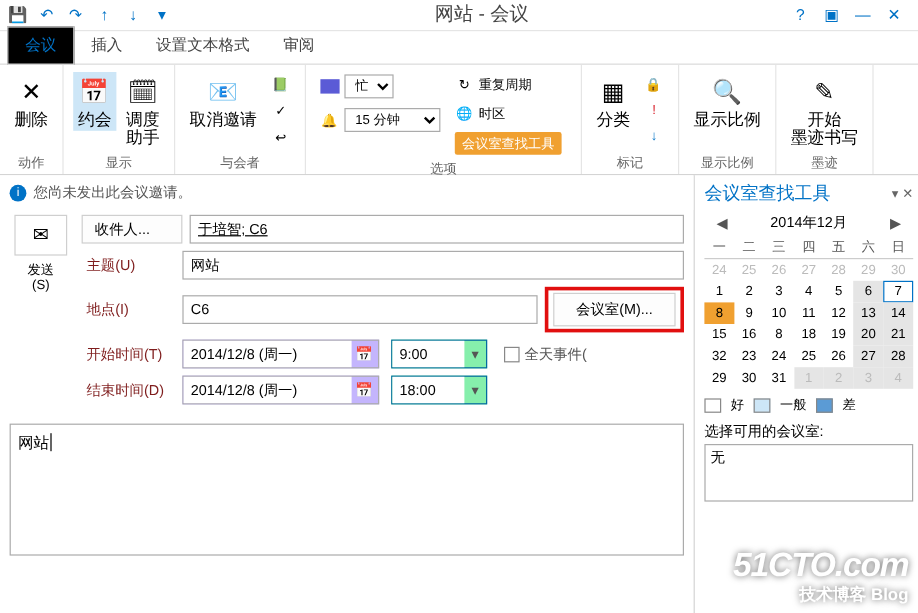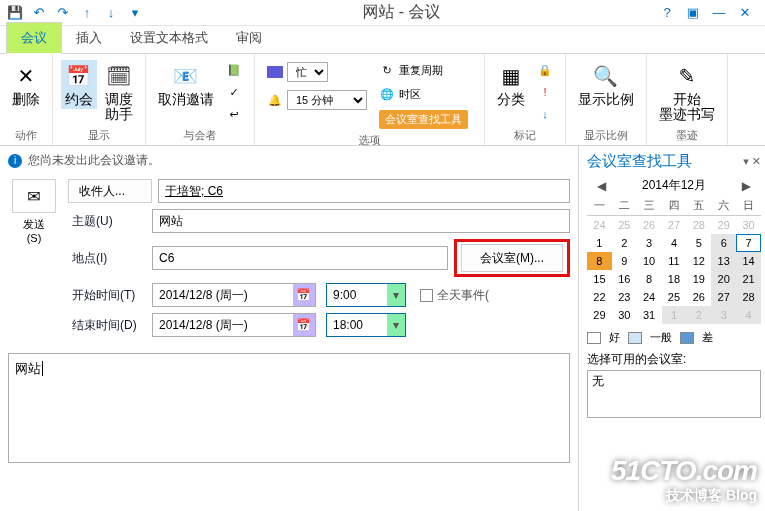--- a/index.html
+++ b/index.html
@@ -8,21 +8,21 @@
 .titlebar { height: 26px; background: #fff; border-bottom: 1px solid #e5e5e5; display: flex; align-items: center; padding: 0 4px; }
 .qat { display: flex; gap: 2px; align-items: center; }
 .qat-btn { width: 22px; height: 22px; display: flex; align-items: center; justify-content: center; font-size: 13px; color: #0072c6; }
 .title-center { flex: 1; text-align: center; color: #444; font-size: 16px; }
 .window-ctl { display: flex; gap: 6px; color: #0072c6; padding-right: 6px; }
 .window-ctl span { width: 20px; text-align: center; font-size: 13px; }
 
 .ribbon-tabs { height: 28px; display: flex; align-items: flex-end; padding-left: 6px; gap: 0; border-bottom: 1px solid #d4d4d4; }
 .tab { padding: 6px 14px; font-size: 13px; color: #444; cursor: pointer; }
 .tab.file { background: #0072c6; color: #fff; }
-.tab.active { border: 1px solid #d4d4d4; border-bottom: 1px solid #fff; color: #0072c6; margin-bottom: -1px; background: #bef264; }
+.tab.active { border: 1px solid #d4d4d4; border-bottom: 1px solid #fff; color: #0072c6; margin-bottom: -1px; background: #000000; }
 
 .ribbon { height: 92px; background: #fff; border-bottom: 1px solid #d4d4d4; display: flex; }
 .group { border-right: 1px solid #e5e5e5; padding: 2px 8px 0 8px; display: flex; flex-direction: column; justify-content: space-between; }
 .group-label { font-size: 11px; color: #666; text-align: center; padding: 2px 0; }
 .group-body { flex: 1; display: flex; align-items: flex-start; gap: 4px; padding-top: 4px; }
 .big-btn { display: flex; flex-direction: column; align-items: center; gap: 2px; padding: 2px 4px; cursor: pointer; }
 .big-btn .ic { width: 28px; height: 28px; display: flex; align-items: center; justify-content: center; font-size: 20px; }
 .big-btn .lbl { font-size: 14px; text-align: center; line-height: 1.1; white-space: pre; }
 .big-btn.highlight { background: #cde6f7; }
 .small-col { display: flex; flex-direction: column; gap: 2px; }
@@ -33,21 +33,21 @@
 
 .content-area { display: flex; height: calc(100% - 146px); }
 .form-pane { flex: 1; overflow: hidden; border-right: 1px solid #d4d4d4; }
 .info-bar { display: flex; align-items: center; gap: 6px; padding: 6px 8px; background: #fff; color: #555; font-size: 12px; }
 .info-ic { width: 14px; height: 14px; border-radius: 50%; background: #0072c6; color: #fff; font-size: 10px; display: flex; align-items: center; justify-content: center; }
 
 .form-grid { padding: 4px 8px; }
 .form-row { display: flex; align-items: center; margin-bottom: 6px; }
 .send-col { width: 56px; display: flex; flex-direction: column; align-items: center; gap: 4px; padding-right: 4px; margin-right: 4px; }
 .send-btn { width: 44px; height: 34px; border: 1px solid #cfcfcf; display: flex; align-items: center; justify-content: center; font-size: 16px; cursor: pointer; }
-.label-col { width: 84px; font-size: 12px; color: #0f172a; padding-left: 4px; }
+.label-col { width: 84px; font-size: 12px; color: #7f1d1d; padding-left: 4px; }
 .label-btn { height: 24px; border: 1px solid #cfcfcf; background: #fdfdfd; font-size: 12px; padding: 0 10px; cursor: pointer; }
 .text-input { height: 24px; border: 1px solid #ababab; padding: 0 6px; font-size: 12px; flex: 1; background: #fff; }
 .date-wrap { display: flex; align-items: center; border: 1px solid #ababab; height: 24px; background: #c4b5fd; }
 .date-wrap input { border: none; height: 22px; padding: 0 6px; font-size: 12px; width: 140px; outline: none; }
 .date-ic { width: 22px; text-align: center; font-size: 12px; color: #555; }
 .combo { display: flex; align-items: center; border: 1px solid #0369a1; height: 24px; background: #86efac; }
 .combo input { border: none; height: 22px; padding: 0 6px; font-size: 12px; width: 60px; outline: none; }
 .combo .dd { width: 18px; text-align: center; color: #555; }
 .room-btn { height: 28px; border: 1px solid #cfcfcf; background: #fdfdfd; padding: 0 18px; font-size: 12px; cursor: pointer; }
 .red-box { border: 3px solid #e10f0f; padding: 2px 4px; }
@@ -335,21 +335,21 @@
         <span class="">12</span>
         <span class="busy">13</span>
         <span class="busy">14</span>
         <span class="">15</span>
         <span class="">16</span>
         <span class="">8</span>
         <span class="">18</span>
         <span class="">19</span>
         <span class="busy">20</span>
         <span class="busy">21</span>
-        <span class="">22</span>
+        <span class="">32</span>
         <span class="">23</span>
         <span class="">24</span>
         <span class="">25</span>
         <span class="">26</span>
         <span class="busy">27</span>
         <span class="busy">28</span>
         <span class="">29</span>
         <span class="">30</span>
         <span class="">31</span>
         <span class="dim busy">1</span>

